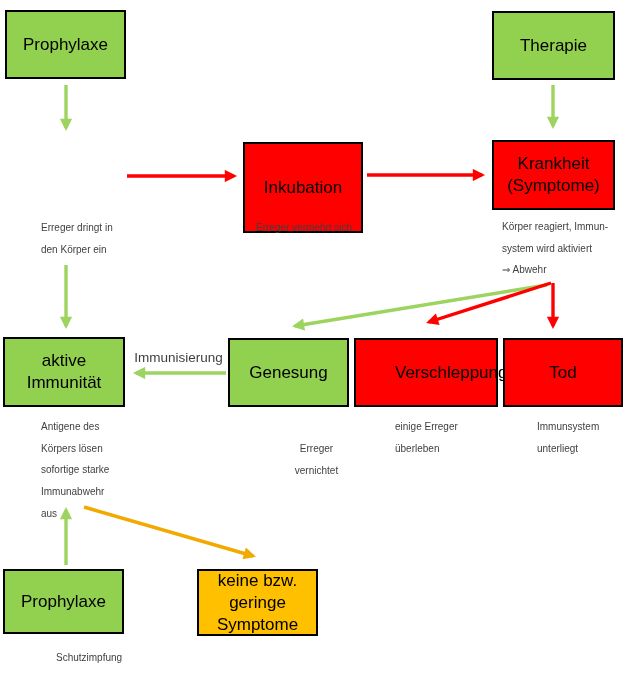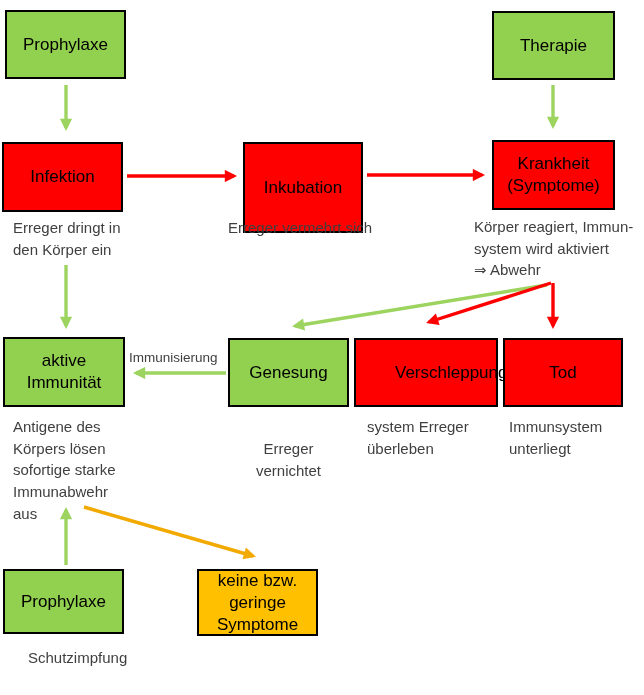--- a/index.html
+++ b/index.html
@@ -26,28 +26,29 @@
     font-size:17px;line-height:22px;
     color:var(--box-text,#000);
   }
   .box span{display:block;width:100%;white-space:pre-line;}
   .box.green{background:var(--box-green,#92D050);}
   .box.red{background:var(--box-red,#FF0000);}
   .box.orange{background:var(--box-orange,#FFC000);}
   .caption{
     position:absolute;
     white-space:pre-line;
-    font-size:15px;line-height:21.7px;
+    font-size:10px;line-height:21.7px;
     color:var(--caption-text,#3F3F3F);
+    margin-left:28px;
   }
   .caption.centered{text-align:center;}
   .arrow-label{
     position:absolute;
     font-size:13.5px;line-height:15px;
-    text-align:left;
+    text-align:center;
     color:var(--caption-text,#3F3F3F);
   }
 </style>
 </head>
 <body>
 
 <div class="canvas">
 
   <svg class="arrow-layer" width="644" height="695" viewBox="0 0 644 695" xmlns="http://www.w3.org/2000/svg">
     <defs>
@@ -74,23 +75,20 @@
     <line class="arrow orange" x1="84" y1="507" x2="253" y2="556" marker-end="url(#ah-orange)"></line>
   </svg>
 
   <div class="box green" style="left:5px;top:10px;width:121px;height:69px;">
     <span>Prophylaxe</span>
   </div>
   <div class="box green" style="left:492px;top:11px;width:123px;height:69px;">
     <span>Therapie</span>
   </div>
 
-  <div class="box red" style="left:2px;top:142px;width:121px;height:70px;">
-    <span>Infektion</span>
-  </div>
   <div class="box red" style="left:243px;top:142px;width:120px;height:91px;">
     <span>Inkubation</span>
   </div>
   <div class="box red" style="left:492px;top:140px;width:123px;height:70px;">
     <span>Krankheit
 (Symptome)</span>
   </div>
 
   <div class="caption" style="left:13px;top:217px;">Erreger dringt in
 den Körper ein</div>
@@ -115,21 +113,21 @@
 
   <div class="arrow-label" style="left:129px;top:350px;width:99px;">Immunisierung</div>
 
   <div class="caption" style="left:13px;top:416px;">Antigene des
 Körpers lösen
 sofortige starke
 Immunabwehr
 aus</div>
   <div class="caption centered" style="left:228px;top:438px;width:121px;">Erreger
 vernichtet</div>
-  <div class="caption" style="left:367px;top:416px;">system Erreger
+  <div class="caption" style="left:367px;top:416px;">einige Erreger
 überleben</div>
   <div class="caption" style="left:509px;top:416px;">Immunsystem
 unterliegt</div>
 
   <div class="box green" style="left:3px;top:569px;width:121px;height:65px;">
     <span>Prophylaxe</span>
   </div>
   <div class="box orange" style="left:197px;top:569px;width:121px;height:67px;">
     <span>keine bzw.
 geringe

